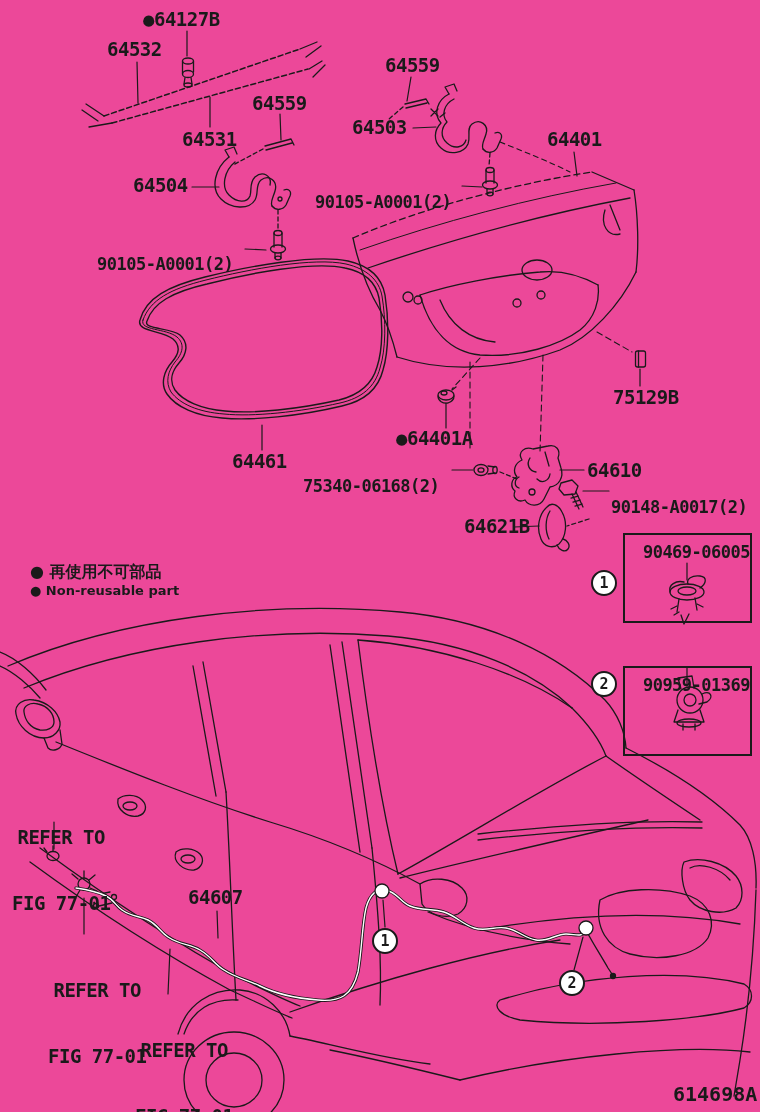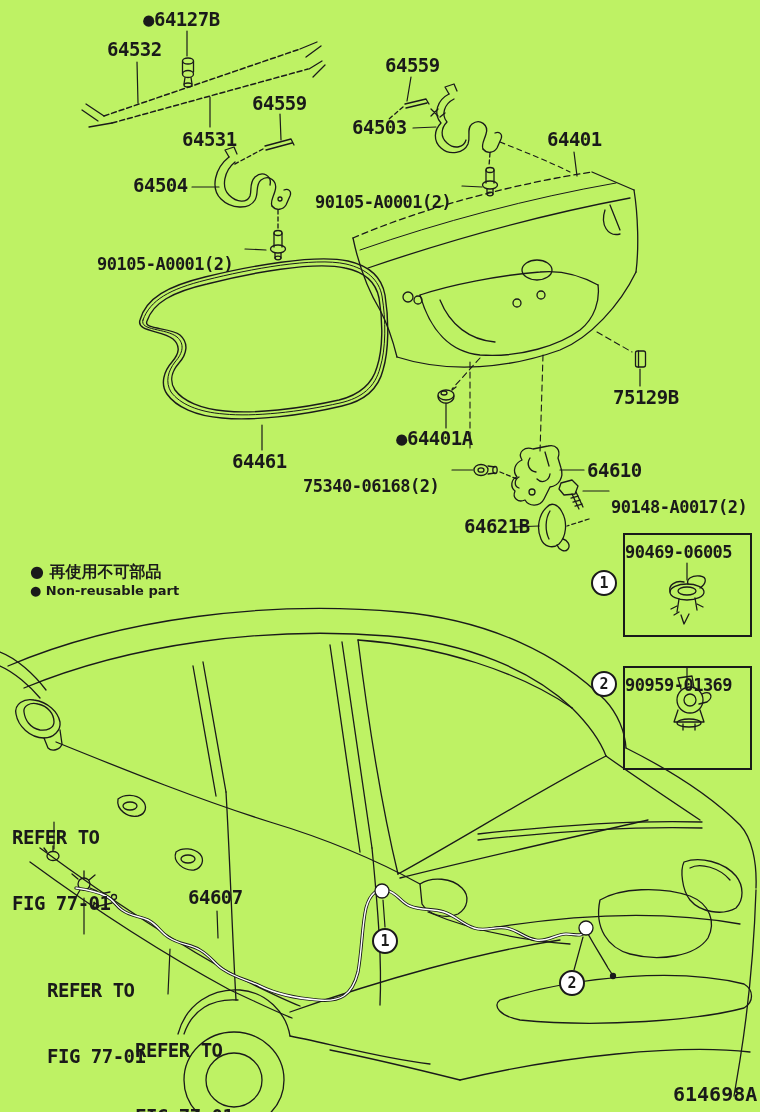--- a/index.html
+++ b/index.html
@@ -1,35 +1,35 @@
 <!DOCTYPE html>
 <html><head>
 <meta charset="utf-8">
 <style>
   html,body{margin:0;padding:0;background:#ffffff;}
-  #stage{position:relative;width:760px;height:1112px;background:#bef264;overflow:hidden;
+  #stage{position:relative;width:760px;height:1112px;background:#ec4899;overflow:hidden;
          font-family:"DejaVu Sans Mono","Liberation Mono",monospace;color:#1a1a1a;}
   #art{position:absolute;left:0;top:0;}
   .lbl{position:absolute;font:bold 19px "DejaVu Sans Mono",monospace;color:#1a1a1a;
        letter-spacing:-0.5px;white-space:pre;line-height:1;}
   .lbl.sm{font-size:17px;margin-top:16px;}
   .lbl.code{font-weight:bold;font-size:20px;letter-spacing:0;}
   .refer{position:absolute;color:#1a1a1a;white-space:pre;line-height:20px;
          font:bold 19px "DejaVu Sans Mono",monospace;letter-spacing:-0.5px;}
   .refer .pnc{font-size:16px;}
-  .refer span{display:block;}
+  .refer span{display:block;text-align:center;}
   .legend{position:absolute;color:#1a1a1a;white-space:pre;}
   .legend.jp{font:bold 16px "DejaVu Sans","Liberation Sans",sans-serif;}
   .legend.en{font:bold 13px "DejaVu Sans","Liberation Sans",sans-serif;}
   .marker{position:absolute;width:26px;height:26px;box-sizing:border-box;
           border:2px solid #1a1a1a;border-radius:50%;background:#fff;
           display:flex;align-items:center;justify-content:center;
           font:bold 15px "DejaVu Sans Mono",monospace;}
-  .callout-box{position:absolute;width:129px;height:104px;box-sizing:border-box;
-               border:2px solid #1a1a1a;text-align:left;}
+  .callout-box{position:absolute;width:129px;height:90px;box-sizing:border-box;
+               border:2px solid #1a1a1a;text-align:right;}
   .callout-box .part{display:block;margin-top:7px;font:bold 17px "DejaVu Sans Mono",monospace;
                      letter-spacing:-0.5px;}
 </style>
 </head>
 <body>
 
 <div id="stage">
 
 <svg id="art" width="760" height="1112" viewBox="0 0 760 1112" fill="none" stroke="#1a1a1a" stroke-width="1.3" stroke-linecap="round" stroke-linejoin="round">
 

